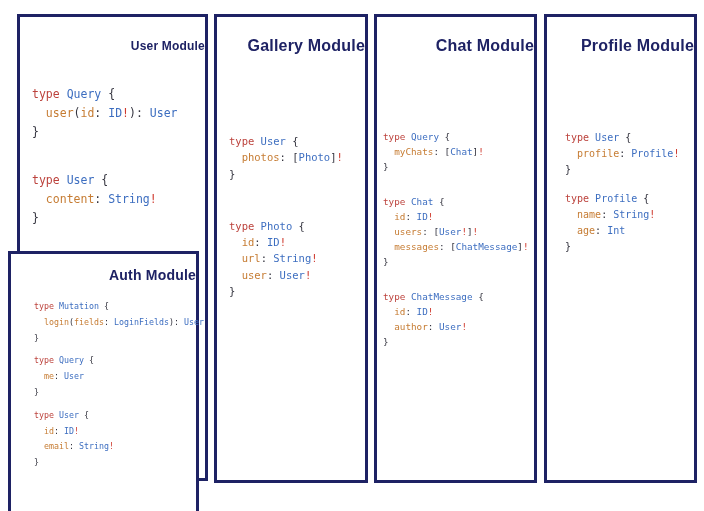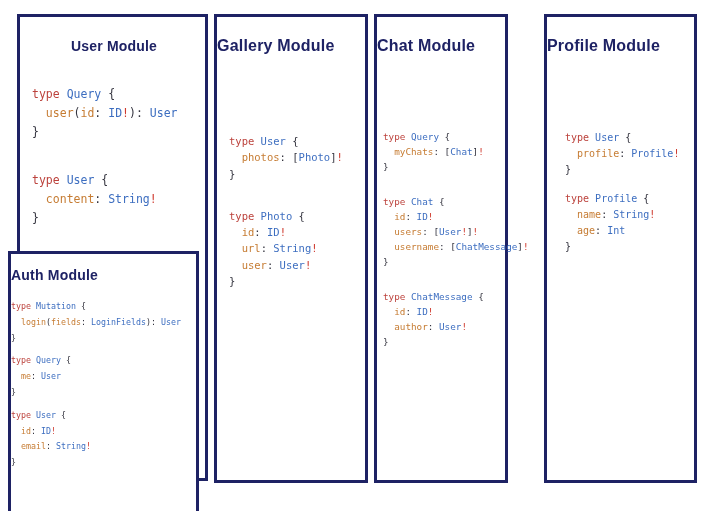--- a/index.html
+++ b/index.html
@@ -7,44 +7,44 @@
     position:relative;width:704px;height:511px;background:#ffffff;
     font-family:"Liberation Sans",sans-serif;overflow:hidden;
   }
   .panel{
     position:absolute;background:#ffffff;
     border:3px solid var(--navy);box-sizing:border-box;
   }
   .panel-user   {left:17px; top:14px; width:191px;height:467px;z-index:1;}
   .panel-auth   {left:8px;  top:251px;width:191px;height:268px;z-index:2;}
   .panel-gallery{left:214px;top:14px; width:154px;height:469px;}
-  .panel-chat   {left:374px;top:14px; width:134px;height:469px;}
+  .panel-chat   {left:374px;top:14px; width:163px;height:469px;}
   .panel-profile{left:544px;top:14px; width:153px;height:469px;}
 
   .module-title{
-    font-weight:bold;color:var(--navy);text-align:left;
+    font-weight:bold;color:var(--navy);text-align:right;
     letter-spacing:.2px;font-size:16px;line-height:20px;margin-top:19px;
   }
-  .panel-user .module-title{text-align:center;padding-left:3px;font-size:14px;}
+  .panel-user .module-title{text-align:right;padding-left:3px;font-size:12px;}
   .panel-auth .module-title{margin-top:13px;font-size:14px;line-height:17px;}
 
   .code{font-family:"DejaVu Sans Mono","Liberation Mono",monospace;color:var(--punct);}
   .code-line{white-space:pre;}
   .tk-k{color:var(--kw);}
   .tk-t{color:var(--type);}
   .tk-f{color:var(--field);}
   .tk-p{color:var(--punct);}
   .tk-b{color:var(--bang);}
 
   .panel-user    .code{margin-top:29px;padding-left:12px;font-size:11.5px;line-height:19px;}
   .panel-user    .code-block + .code-block{margin-top:29px;}
-  .panel-auth    .code{margin-top:15px;padding-left:0;font-size:8.3px;line-height:15.8px;}
+  .panel-auth    .code{margin-top:15px;padding-left:23px;font-size:8.3px;line-height:15.8px;}
   .panel-auth    .code-block + .code-block{margin-top:7px;}
   .panel-gallery .code{margin-top:77px;padding-left:12px;font-size:10.5px;line-height:16.3px;}
-  .panel-gallery .code-block + .code-block{margin-top:26px;}
+  .panel-gallery .code-block + .code-block{margin-top:36px;}
   .panel-chat    .code{margin-top:73px;padding-left:6px;font-size:9.3px;line-height:15px;}
   .panel-chat    .code-block + .code-block{margin-top:20px;}
   .panel-profile .code{margin-top:74px;padding-left:18px;font-size:10px;line-height:16px;}
   .panel-profile .code-block + .code-block{margin-top:13px;}
 </style>
 </head>
 <body>
 
 <div class="canvas">
 
@@ -109,21 +109,21 @@
     <div class="code">
         <div class="code-block">
           <div class="code-line"><span class="tk-k">type </span><span class="tk-t">Query</span><span class="tk-p"> {</span></div>
           <div class="code-line"><span class="tk-p">  </span><span class="tk-f">myChats</span><span class="tk-p">: [</span><span class="tk-t">Chat</span><span class="tk-p">]</span><span class="tk-b">!</span></div>
           <div class="code-line"><span class="tk-p">}</span></div>
         </div>
         <div class="code-block">
           <div class="code-line"><span class="tk-k">type </span><span class="tk-t">Chat</span><span class="tk-p"> {</span></div>
           <div class="code-line"><span class="tk-p">  </span><span class="tk-f">id</span><span class="tk-p">: </span><span class="tk-t">ID</span><span class="tk-b">!</span></div>
           <div class="code-line"><span class="tk-p">  </span><span class="tk-f">users</span><span class="tk-p">: [</span><span class="tk-t">User</span><span class="tk-b">!</span><span class="tk-p">]</span><span class="tk-b">!</span></div>
-          <div class="code-line"><span class="tk-p">  </span><span class="tk-f">username</span><span class="tk-p">: [</span><span class="tk-t">ChatMessage</span><span class="tk-p">]</span><span class="tk-b">!</span></div>
+          <div class="code-line"><span class="tk-p">  </span><span class="tk-f">messages</span><span class="tk-p">: [</span><span class="tk-t">ChatMessage</span><span class="tk-p">]</span><span class="tk-b">!</span></div>
           <div class="code-line"><span class="tk-p">}</span></div>
         </div>
         <div class="code-block">
           <div class="code-line"><span class="tk-k">type </span><span class="tk-t">ChatMessage</span><span class="tk-p"> {</span></div>
           <div class="code-line"><span class="tk-p">  </span><span class="tk-f">id</span><span class="tk-p">: </span><span class="tk-t">ID</span><span class="tk-b">!</span></div>
           <div class="code-line"><span class="tk-p">  </span><span class="tk-f">author</span><span class="tk-p">: </span><span class="tk-t">User</span><span class="tk-b">!</span></div>
           <div class="code-line"><span class="tk-p">}</span></div>
         </div>
       </div>
   </div>

